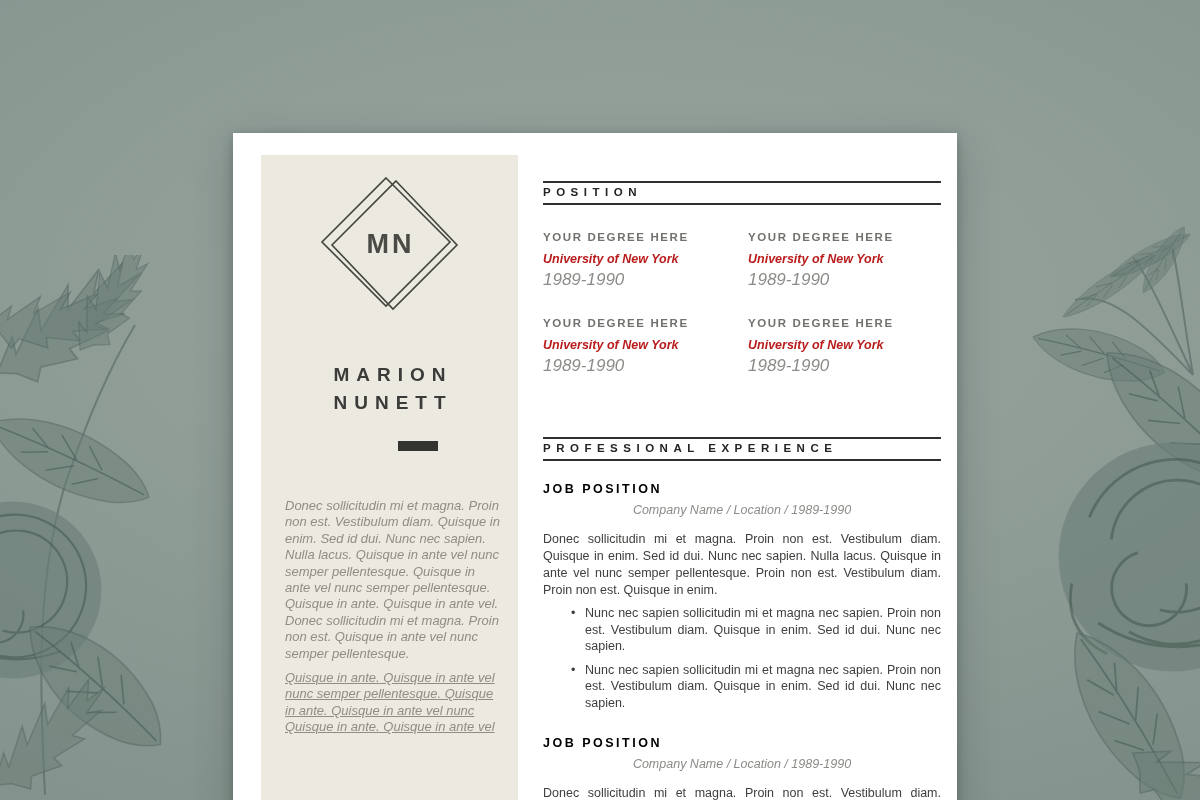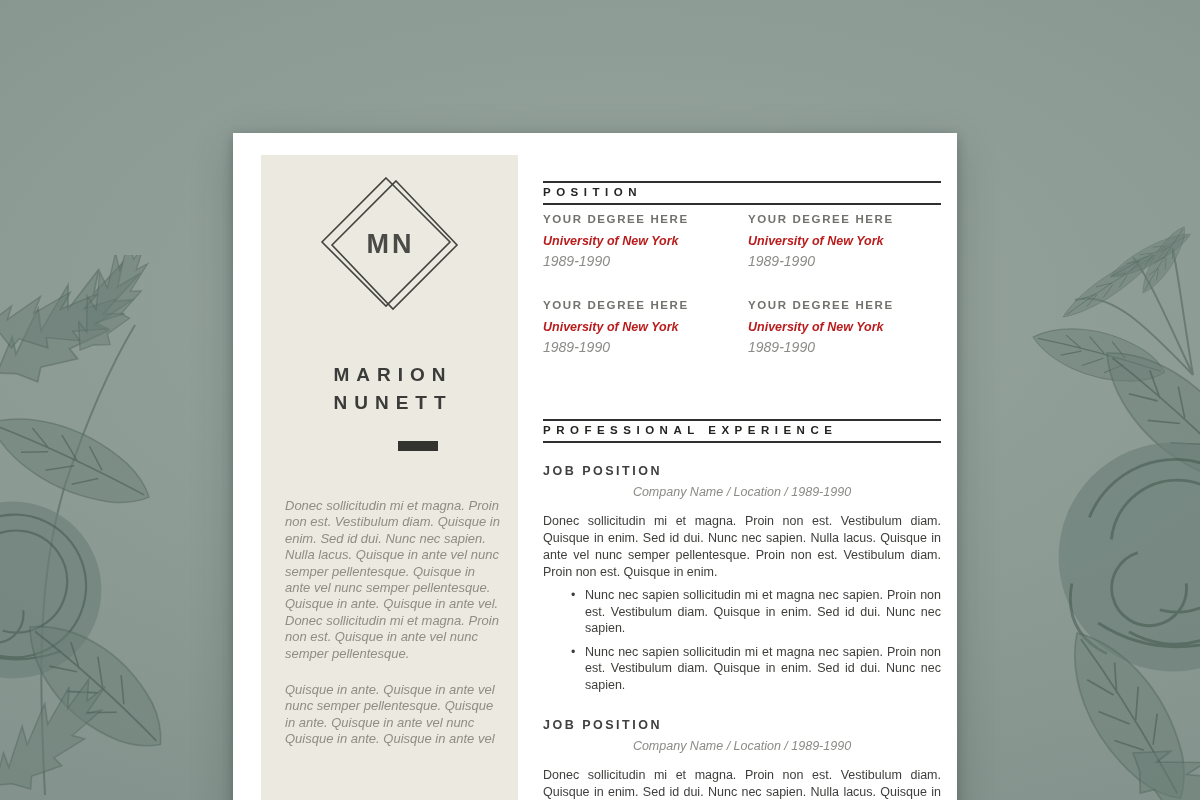--- a/index.html
+++ b/index.html
@@ -41,41 +41,41 @@
   .name{
     position:absolute;left:0;top:206px;width:257px;text-align:center;
     font-size:19px;font-weight:700;letter-spacing:7px;line-height:28px;color:#3b3b39;
     padding-left:7px;
   }
   .bar{position:absolute;left:137px;top:286px;width:40px;height:10px;background:#33332f;}
   .sidebar-text{
     position:absolute;left:24px;top:343px;width:216px;
     font-style:italic;font-size:13px;line-height:16.4px;color:var(--muted);
   }
-  .sidebar-text p + p{margin-top:20px;}
+  .sidebar-text p + p{margin-top:8px;text-decoration:underline;}
   .contact-script{
     position:absolute;left:22px;top:641px;width:220px;
     font-family:"DejaVu Serif",serif;font-style:italic;
     font-size:42px;color:#55554f;letter-spacing:1px;
   }
 
   .main{position:absolute;left:310px;top:48px;width:398px;color:var(--ink);}
   .sec-heading{
     border-top:2px solid var(--rule);border-bottom:2px solid var(--rule);
     padding:3px 0 4px 0;font-size:11.5px;font-weight:700;letter-spacing:5.5px;
     line-height:13px;color:#242422;
   }
-  .edu-grid{margin-top:7px;display:grid;grid-template-columns:205px 1fr;row-gap:28px;}
+  .edu-grid{margin-top:25px;display:grid;grid-template-columns:205px 1fr;row-gap:28px;}
   .degree{font-size:11.5px;font-weight:700;letter-spacing:1.6px;color:var(--gray);line-height:15px;}
   .school{margin-top:6px;font-size:12.5px;font-weight:700;font-style:italic;color:#b91c1c;line-height:17px;}
-  .years{margin-top:3px;font-size:14px;font-style:italic;color:#8b8b87;line-height:17px;}
+  .years{margin-top:3px;font-size:17px;font-style:italic;color:#8b8b87;line-height:17px;}
   .exp-heading{margin-top:63px;}
   .job{margin-top:20px;}
   .job + .job{margin-top:24px;}
-  .job-title{font-size:12.5px;font-weight:600;letter-spacing:2.5px;color:#404040;line-height:16px;}
+  .job-title{font-size:12.5px;font-weight:600;letter-spacing:2.5px;color:#000000;line-height:16px;}
   .job-meta{margin-top:5px;font-size:12.5px;font-style:italic;color:#8b8b87;line-height:17px;text-align:center;}
   .job-summary{margin-top:12px;font-size:12.5px;line-height:17px;text-align:justify;color:#3e3e3c;}
   .bullet{display:flex;margin-top:6px;padding-left:28px;}
   .bullet + .bullet{margin-top:7px;}
   .bullet-dot{width:14px;flex:none;font-size:12.5px;line-height:16.5px;color:#3e3e3c;}
   .bullet-text{flex:1;font-size:12.5px;line-height:16.5px;text-align:justify;color:#3e3e3c;}
 </style>
 </head>
 <body>
 

